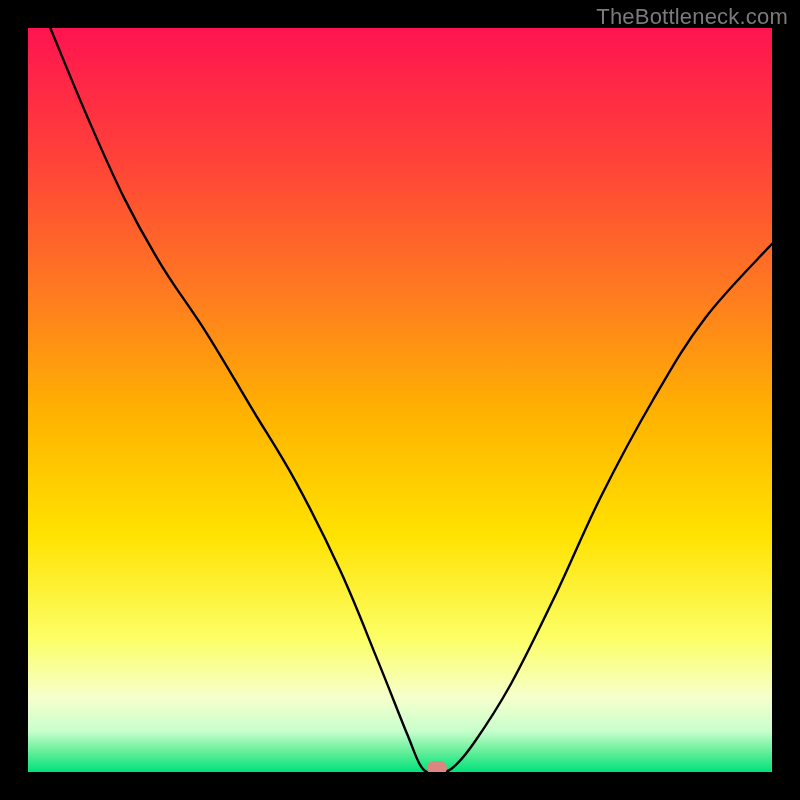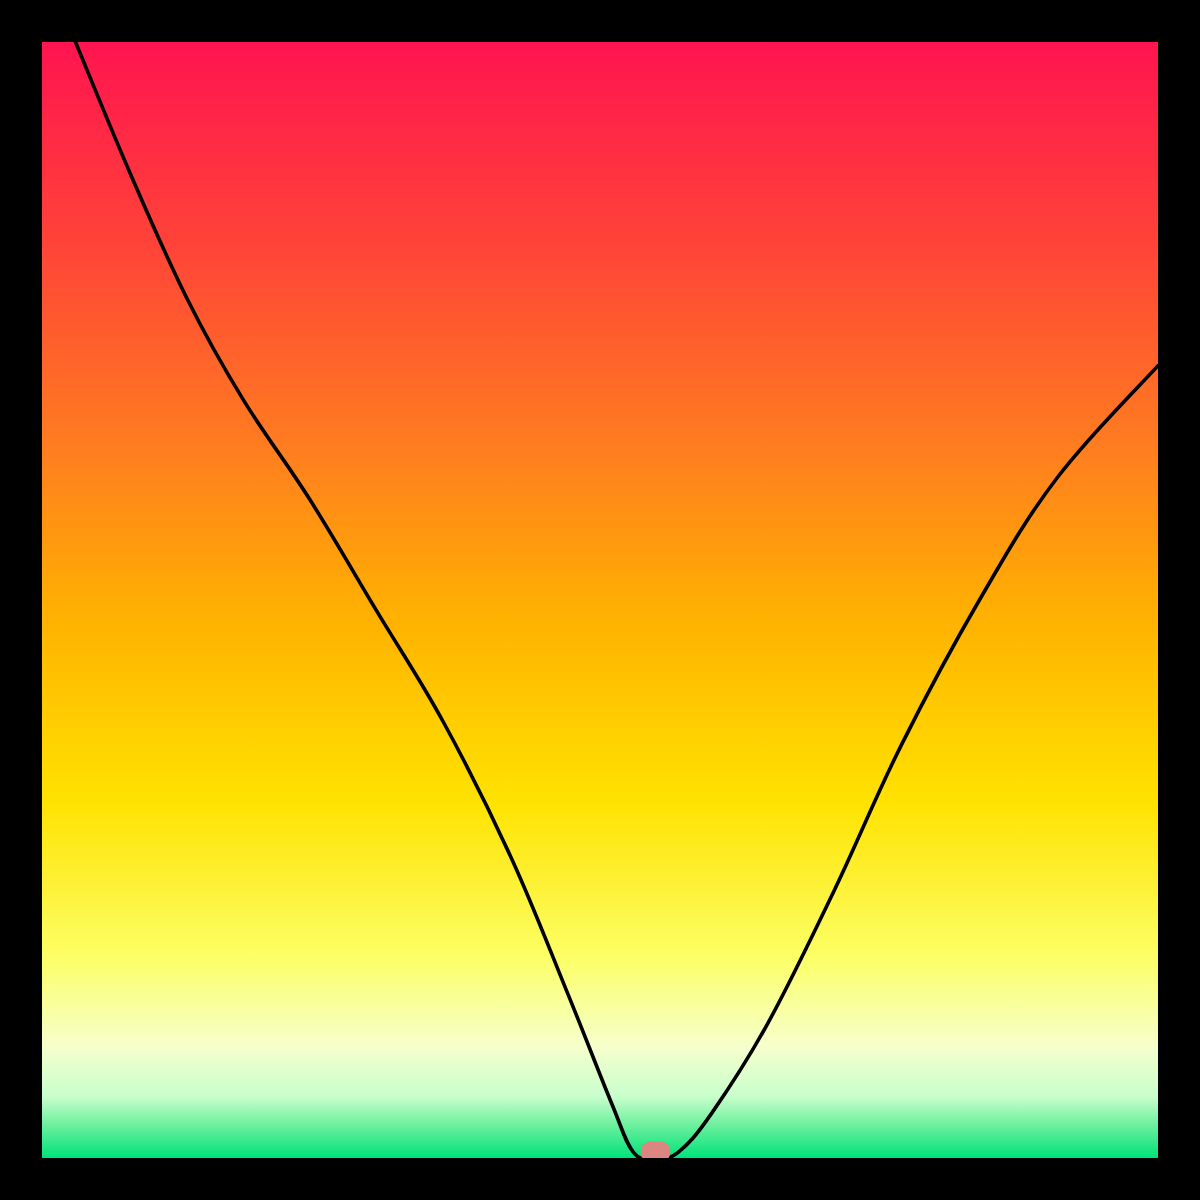--- a/index.html
+++ b/index.html
@@ -47,20 +47,21 @@
     border-radius: 7px;
     background: #db8681;
     transform: translate(-50%, -50%);
     z-index: 4;
   }
 </style>
 </head>
 <body>
 
 <div class="frame">
+  <div class="attribution">TheBottleneck.com</div>
 
   <div class="plot">
     <svg viewBox="0 0 744 744" preserveAspectRatio="none">
       <defs>
         <linearGradient id="bg-grad" x1="0" y1="0" x2="0" y2="1">
             <stop offset="0%" stop-color="#ff1450"></stop>
             <stop offset="18%" stop-color="#ff4338"></stop>
             <stop offset="36%" stop-color="#ff7c20"></stop>
             <stop offset="52%" stop-color="#ffb300"></stop>
             <stop offset="68%" stop-color="#ffe200"></stop>

